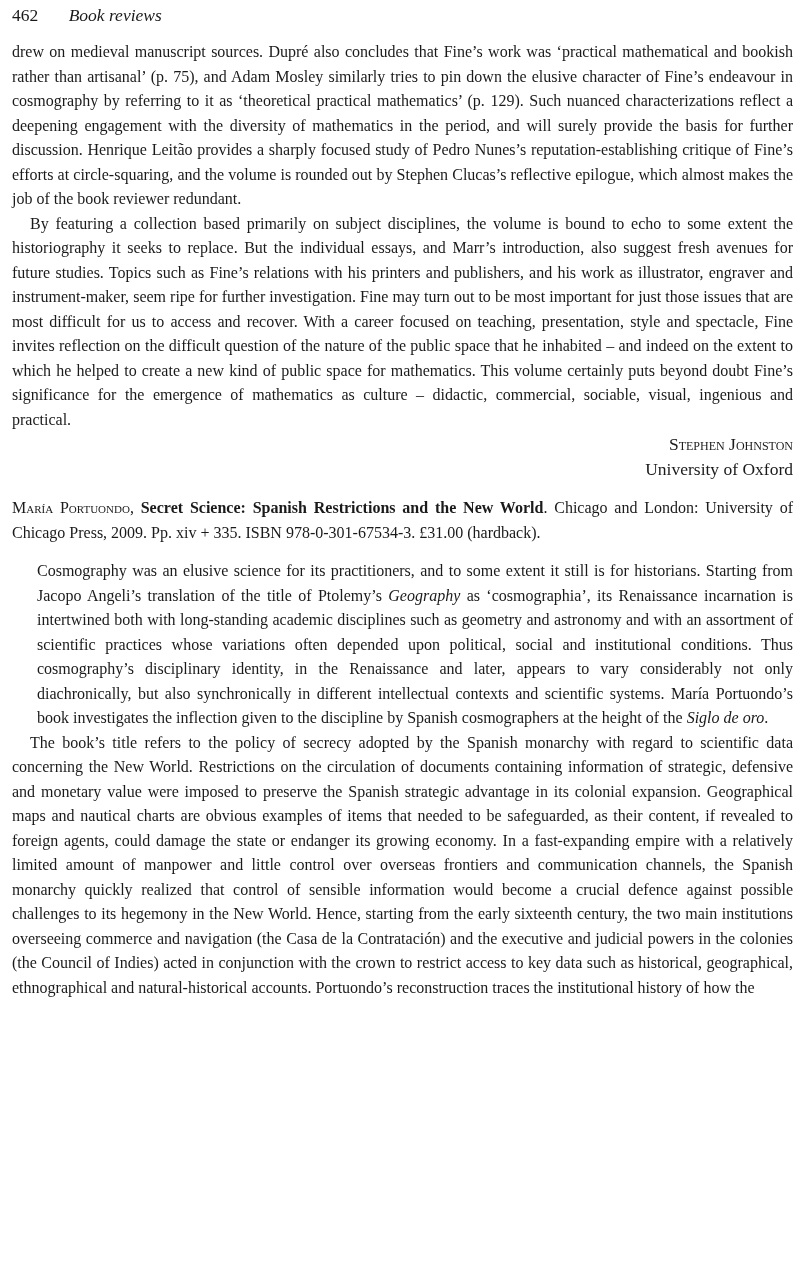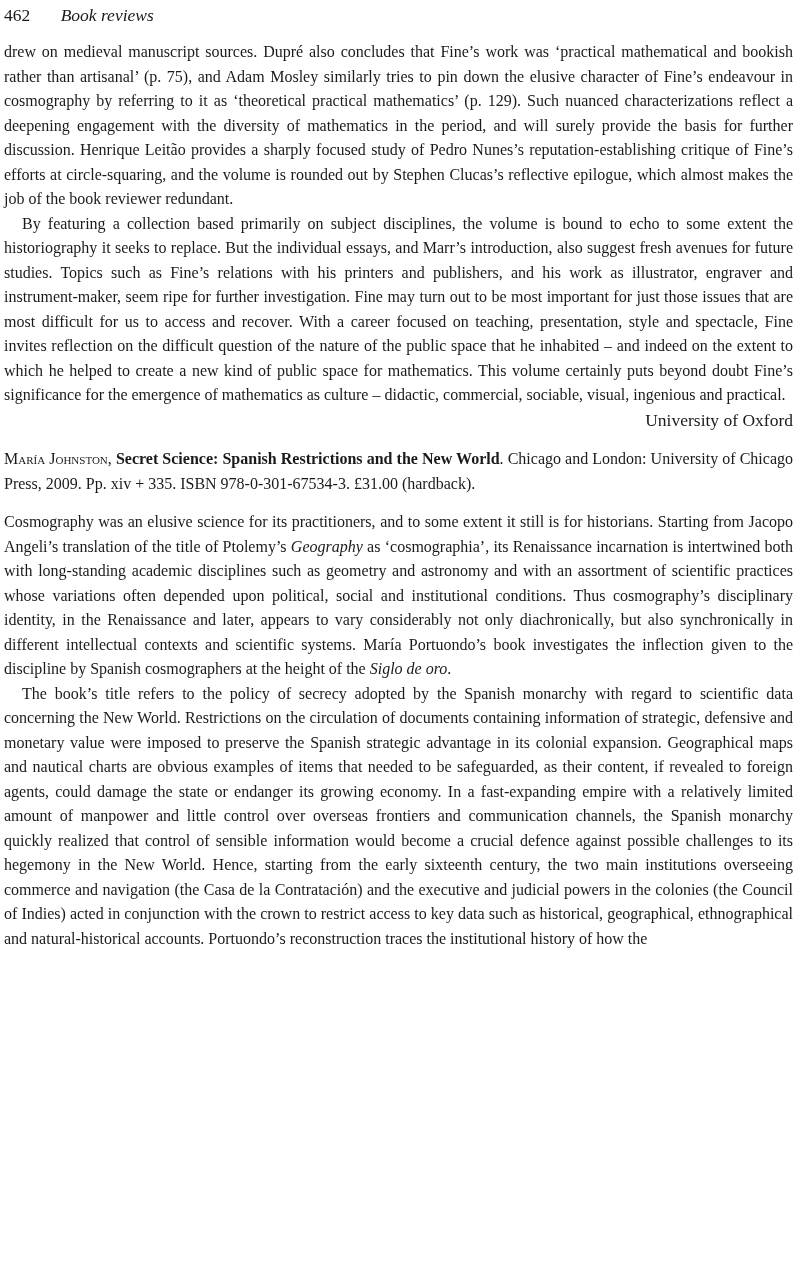--- a/index.html
+++ b/index.html
@@ -4,21 +4,21 @@
 <style>
   * { margin: 0; padding: 0; box-sizing: border-box; }
   html, body { background: #ffffff; }
   body {
     width: 800px;
     height: 1269px;
     overflow: hidden;
     font-family: "Liberation Serif", "DejaVu Serif", serif;
     color: #1a1a1a;
   }
-  .page { padding: 3px 7px 0 4px; }
+  .page { padding: 3px 7px 0 12px; }
 
   .running-header {
     font-size: 17.5px;
     line-height: 24px;
     margin-bottom: 13px;
   }
   .page-num { display: inline-block; margin-right: 26px; }
   .running-head { font-style: italic; }
 
   .para {
@@ -31,44 +31,45 @@
   .signature {
     font-size: 17.5px;
     line-height: 24.5px;
     text-align: right;
   }
   .smallcaps { font-variant: small-caps; }
   .italic { }
 
   .citation-block { margin-top: 15px; }
   .citation { text-align: justify; }
-  .review-start { margin-top: 14px; }
+  .review-start { margin-top: 14px; margin-left: 25px; }
 </style>
 </head>
 <body>
 
 <div class="page">
 
   <header class="running-header">
     <span class="page-num">462</span>
     <span class="running-head">Book reviews</span>
   </header>
 
   <main>
 
     <p class="para justify">drew on medieval manuscript sources. Dupré also concludes that Fine’s work was ‘practical mathematical and bookish rather than artisanal’ (p. 75), and Adam Mosley similarly tries to pin down the elusive character of Fine’s endeavour in cosmography by referring to it as ‘theoretical practical mathematics’ (p. 129). Such nuanced characterizations reflect a deepening engagement with the diversity of mathematics in the period, and will surely provide the basis for further discussion. Henrique Leitão provides a sharply focused study of Pedro Nunes’s reputation-establishing critique of Fine’s efforts at circle-squaring, and the volume is rounded out by Stephen Clucas’s reflective epilogue, which almost makes the job of the book reviewer redundant.</p>
 
     <p class="para justify indent">By featuring a collection based primarily on subject disciplines, the volume is bound to echo to some extent the historiography it seeks to replace. But the individual essays, and Marr’s introduction, also suggest fresh avenues for future studies. Topics such as Fine’s relations with his printers and publishers, and his work as illustrator, engraver and instrument-maker, seem ripe for further investigation. Fine may turn out to be most important for just those issues that are most difficult for us to access and recover. With a career focused on teaching, presentation, style and spectacle, Fine invites reflection on the difficult question of the nature of the public space that he inhabited – and indeed on the extent to which he helped to create a new kind of public space for mathematics. This volume certainly puts beyond doubt Fine’s significance for the emergence of mathematics as culture – didactic, commercial, sociable, visual, ingenious and practical.</p>
 
     <div class="signature">
+      <div class="smallcaps">Stephen Johnston</div>
       <div class="italic">University of Oxford</div>
     </div>
 
     <div class="citation-block">
-      <p class="para citation"><span style="font-variant: small-caps;">María Johnston</span><span>, </span><span style="font-weight: bold;">Secret Science: Spanish Restrictions and the New World</span><span>. Chicago and London: University of Chicago Press, 2009. Pp. xiv + 335. ISBN 978-0-301-67534-3. £31.00 (hardback).</span></p>
+      <p class="para citation"><span style="font-variant: small-caps;">María Portuondo</span><span>, </span><span style="font-weight: bold;">Secret Science: Spanish Restrictions and the New World</span><span>. Chicago and London: University of Chicago Press, 2009. Pp. xiv + 335. ISBN 978-0-301-67534-3. £31.00 (hardback).</span></p>
     </div>
 
     <p class="para justify review-start"><span>Cosmography was an elusive science for its practitioners, and to some extent it still is for historians. Starting from Jacopo Angeli’s translation of the title of Ptolemy’s </span><span style="font-style: italic;">Geography</span><span> as ‘cosmographia’, its Renaissance incarnation is intertwined both with long-standing academic disciplines such as geometry and astronomy and with an assortment of scientific practices whose variations often depended upon political, social and institutional conditions. Thus cosmography’s disciplinary identity, in the Renaissance and later, appears to vary considerably not only diachronically, but also synchronically in different intellectual contexts and scientific systems. María Portuondo’s book investigates the inflection given to the discipline by Spanish cosmographers at the height of the </span><span style="font-style: italic;">Siglo de oro</span><span>.</span></p>
 
     <p class="para justify indent">The book’s title refers to the policy of secrecy adopted by the Spanish monarchy with regard to scientific data concerning the New World. Restrictions on the circulation of documents containing information of strategic, defensive and monetary value were imposed to preserve the Spanish strategic advantage in its colonial expansion. Geographical maps and nautical charts are obvious examples of items that needed to be safeguarded, as their content, if revealed to foreign agents, could damage the state or endanger its growing economy. In a fast-expanding empire with a relatively limited amount of manpower and little control over overseas frontiers and communication channels, the Spanish monarchy quickly realized that control of sensible information would become a crucial defence against possible challenges to its hegemony in the New World. Hence, starting from the early sixteenth century, the two main institutions overseeing commerce and navigation (the Casa de la Contratación) and the executive and judicial powers in the colonies (the Council of Indies) acted in conjunction with the crown to restrict access to key data such as historical, geographical, ethnographical and natural-historical accounts. Portuondo’s reconstruction traces the institutional history of how the</p>
 
   </main>
 </div>
 
 </body></html>

